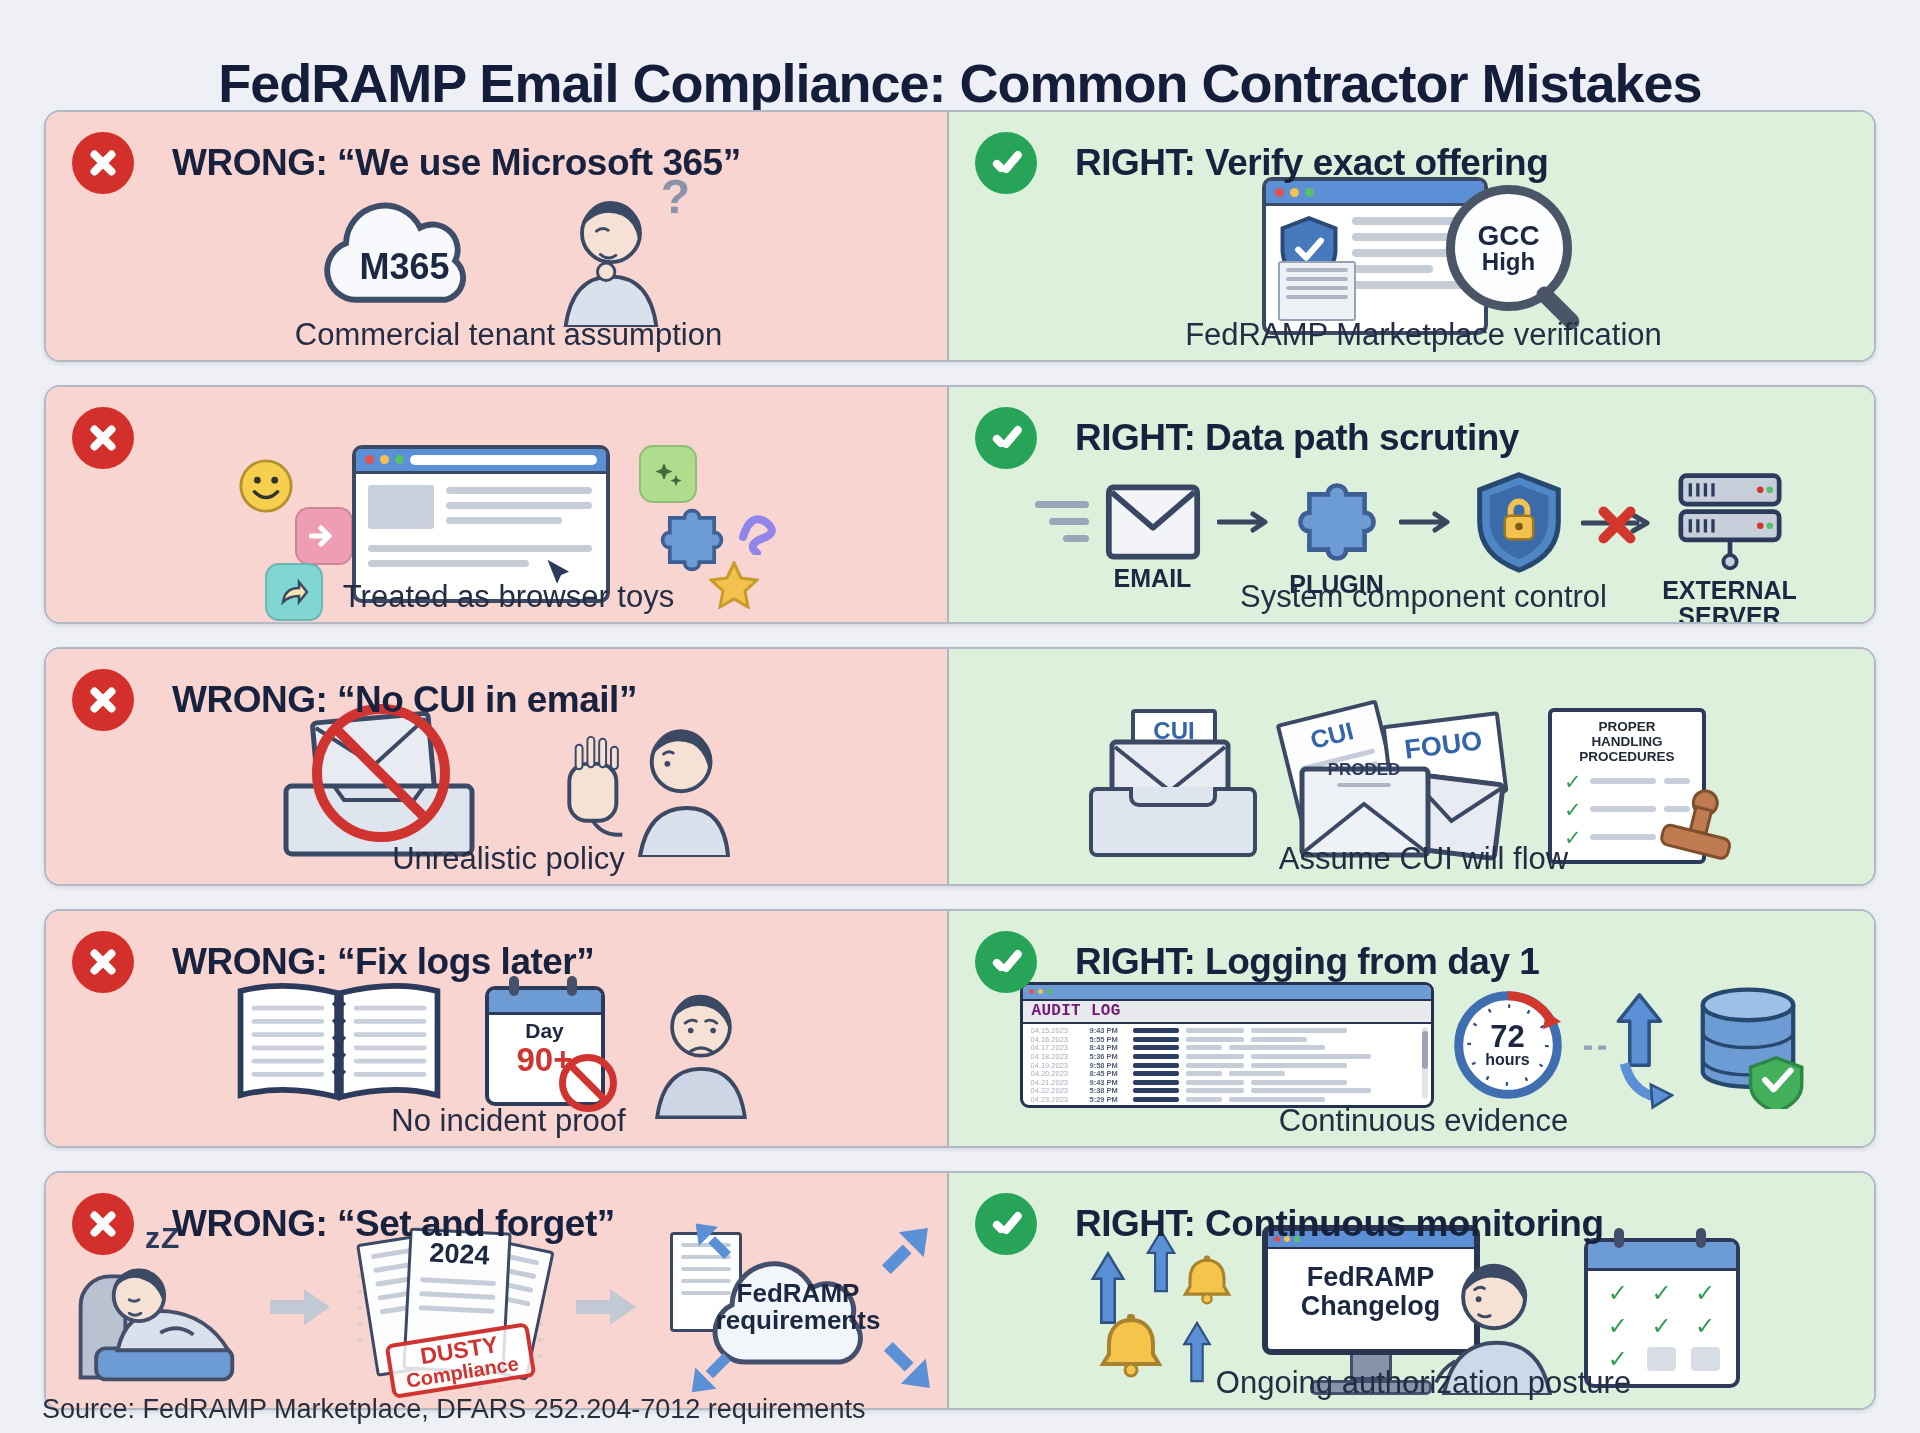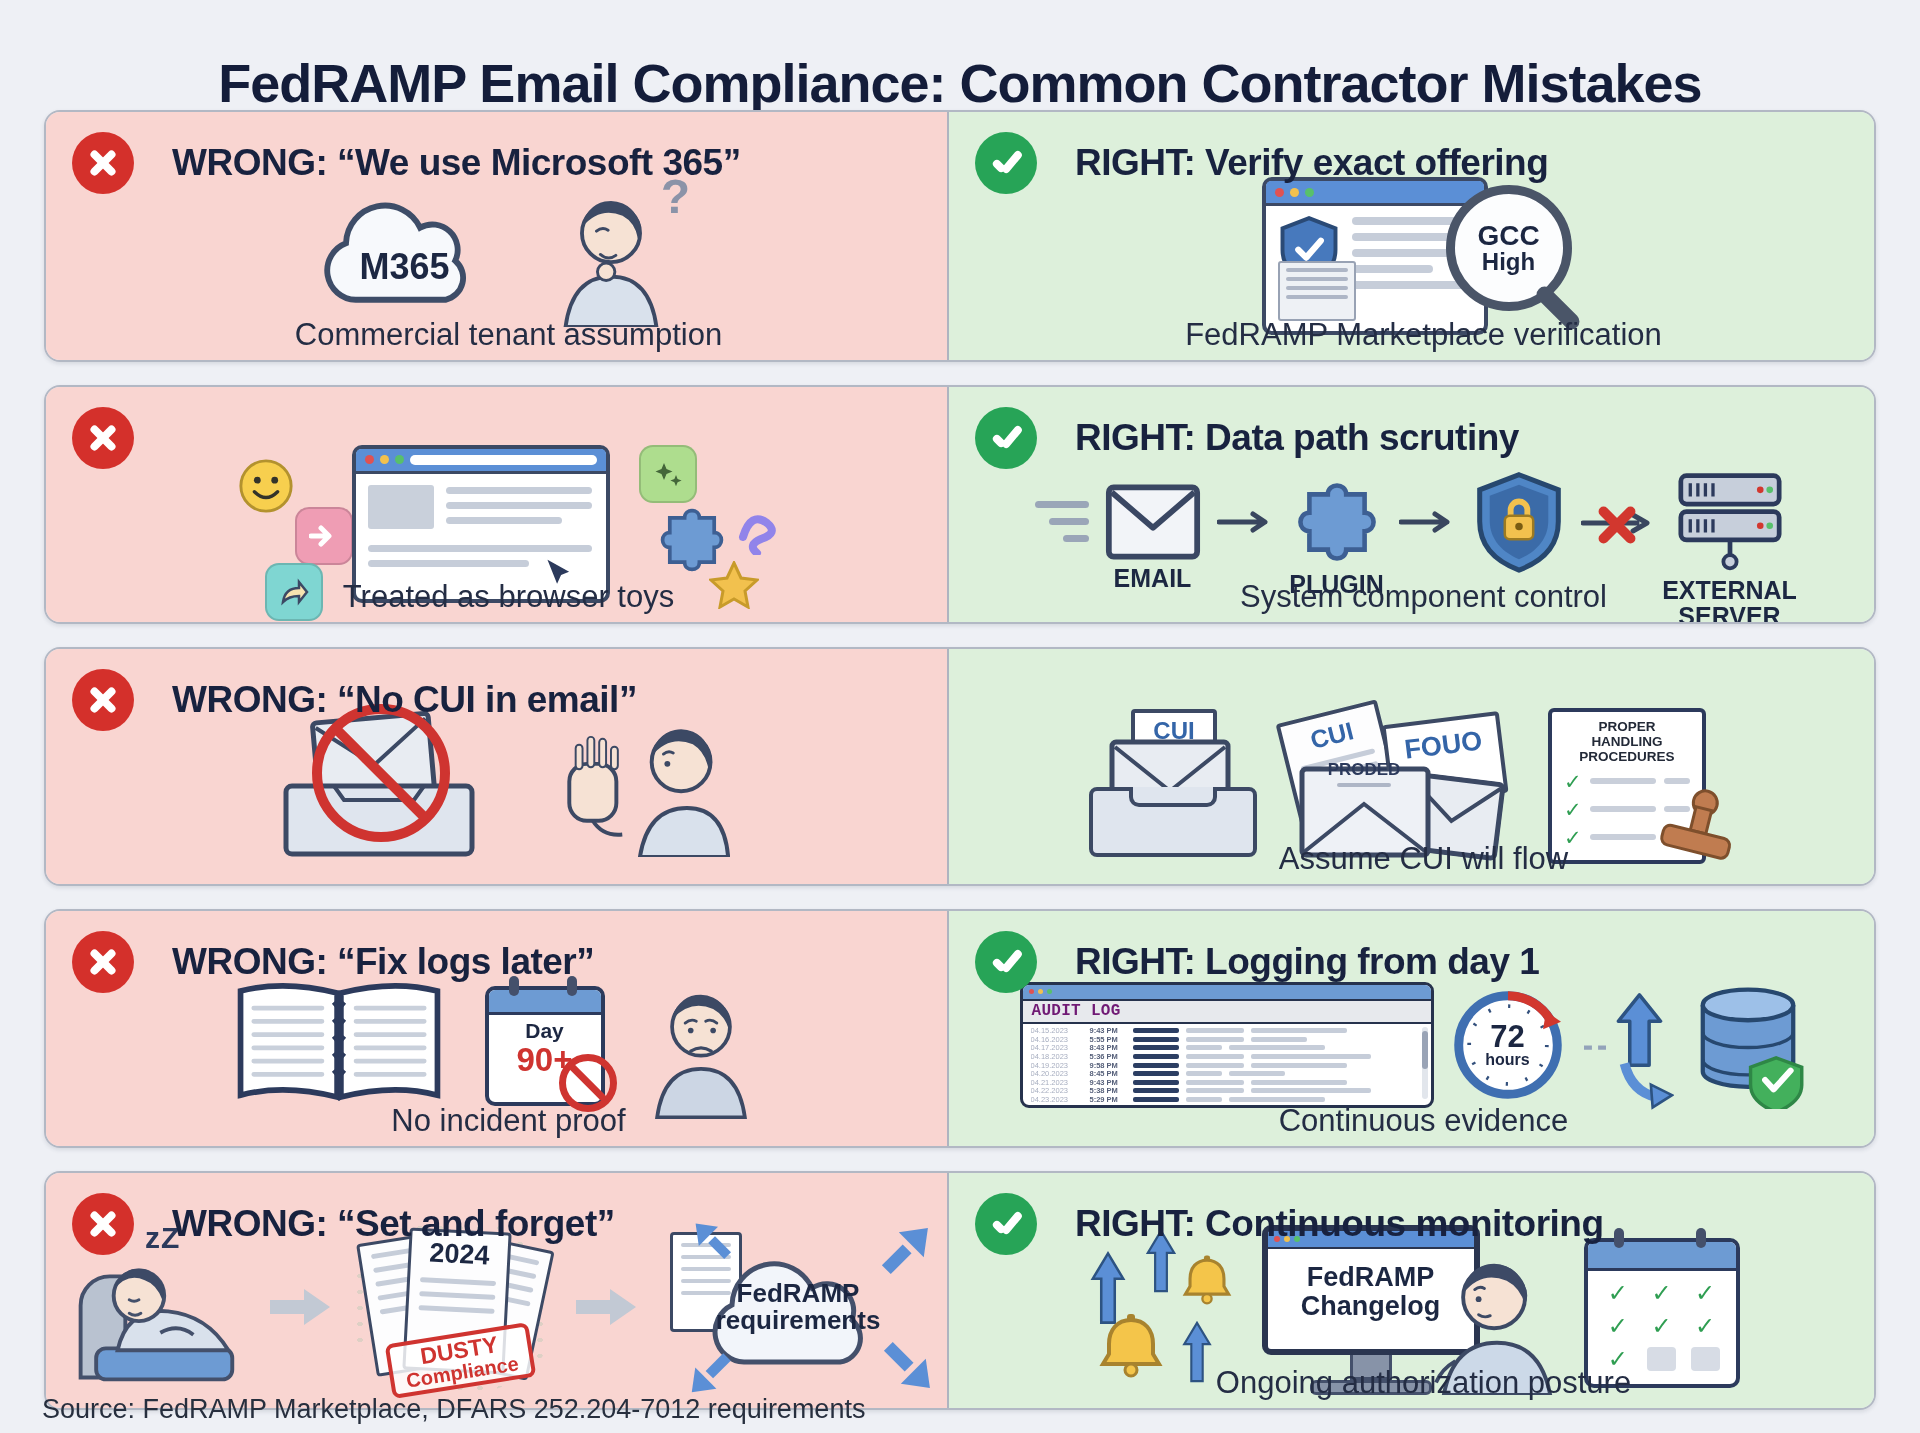--- a/index.html
+++ b/index.html
@@ -464,20 +464,21 @@
               <path d="M112 52 a30 30 0 0 1 56 -12 q9 14 2 26 q-3 -18 -16 -26 q-24 -10 -42 12 z" fill="#3c4964"></path>
               <circle cx="128" cy="60" r="3" fill="#3c4964"></circle>
               <path d="M124 50 q5 -4 10 -1" stroke="#3c4964" stroke-width="3" fill="none" stroke-linecap="round"></path>
               <rect x="28" y="60" width="48" height="58" rx="18" fill="#f6e2d4" stroke="#3c4964" stroke-width="4"></rect>
               <path d="M38 62 v-18 m12 16 v-24 m12 24 v-22 m12 24 v-16" stroke="#3c4964" stroke-width="9" stroke-linecap="round"></path>
               <path d="M38 62 v-18 m12 16 v-24 m12 24 v-22 m12 24 v-16" stroke="#f6e2d4" stroke-width="5" stroke-linecap="round"></path>
               <path d="M52 118 q10 16 30 14" stroke="#3c4964" stroke-width="4" fill="none"></path>
             </svg>
           </div>
         </div>
+        <div class="caption">Unrealistic policy</div>
       </section>
 
       <section class="half righth">
         <div class="art a3r">
           <div class="g-inbox">
             <div class="doc-cui">CUI</div>
             <svg class="env-mid" width="122" height="86" viewBox="0 0 122 86">
               <rect x="3" y="3" width="116" height="80" rx="4" fill="#e8ecf2" stroke="#3c4964" stroke-width="5"></rect>
               <path d="M6 8 l55 44 l55 -44" fill="none" stroke="#3c4964" stroke-width="4"></path>
             </svg>

